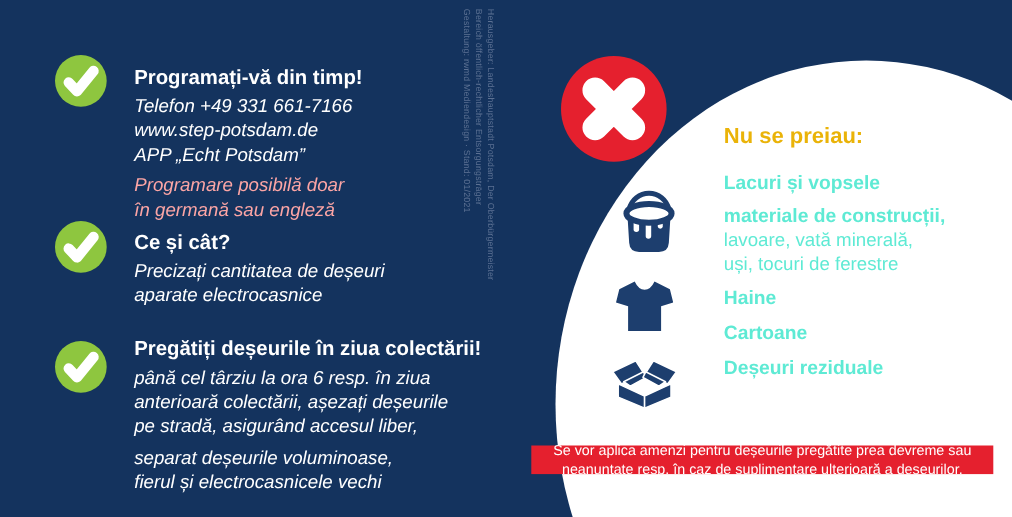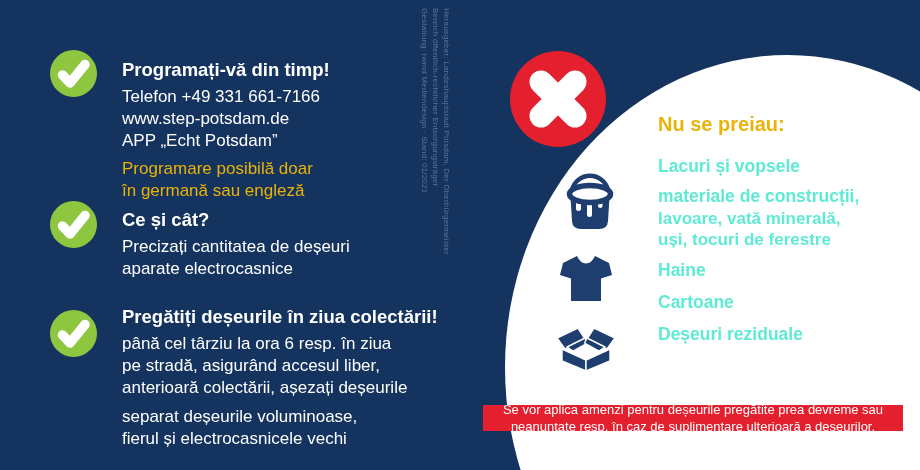--- a/index.html
+++ b/index.html
@@ -23,36 +23,36 @@
   .check{
     position:absolute;left:50px;width:47px;height:47px;border-radius:50%;
     background:#8ec63f;
   }
   .check svg{position:absolute;left:0;top:0;}
   .check.c1{top:50px}.check.c2{top:201px}.check.c3{top:310px}
   
   .section{position:absolute;left:122px;width:340px;color:#ffffff;}
   .s1{top:58px}.s2{top:208px}.s3{top:305px}
   .sec-title{font-size:18.5px;font-weight:bold;line-height:24px;margin:0 0 4px 0;}
-  .sec-line{font-size:17px;line-height:21.8px;}
+  .sec-line{font-size:17px;line-height:21.8px;font-style:italic;}
   .muted{margin-top:7px;}
-  .muted .sec-line{color:#eab308;}
+  .muted .sec-line{color:#fca5a5;}
   .para2{margin-top:8px;}
   
   .imprint{
     position:absolute;left:419px;top:8px;height:300px;
     writing-mode:vertical-rl;
     font-size:8px;line-height:11px;letter-spacing:.2px;
     color:#5c7193;
   }
   
   .right-col{position:absolute;left:658px;top:112px;width:260px;}
   .right-title{font-size:20px;font-weight:bold;line-height:25px;color:#eab308;margin:0 0 18px 0;}
   .item{font-size:17.5px;font-weight:bold;line-height:23px;color:#5eead4;}
-  .item.sub{font-size:17px;font-weight:bold;line-height:21px;}
+  .item.sub{font-size:17px;font-weight:normal;line-height:21px;}
   .item.gap-top{margin-top:9px;}
   .item.gap-small{margin-bottom:7px;}
   
   .picon{position:absolute;}
   .icon-bucket{left:565px;top:169px;}
   .icon-shirt{left:560px;top:255px;}
   .icon-box{left:556px;top:322px;}
   
   .banner{
     position:absolute;left:483px;top:405px;width:420px;height:26px;
@@ -103,22 +103,22 @@
 
   <div class="section s2">
     <div class="sec-title">Ce și cât?</div>
     <div class="sec-line">Precizați cantitatea de deșeuri</div>
     <div class="sec-line">aparate electrocasnice</div>
   </div>
 
   <div class="section s3">
     <div class="sec-title">Pregătiți deșeurile în ziua colectării!</div>
     <div class="sec-line">până cel târziu la ora 6 resp. în ziua</div>
+    <div class="sec-line">anterioară colectării, așezați deșeurile</div>
     <div class="sec-line">pe stradă, asigurând accesul liber,</div>
-    <div class="sec-line">anterioară colectării, așezați deșeurile</div>
     <div class="para2">
       <div class="sec-line">separat deșeurile voluminoase,</div>
       <div class="sec-line">fierul și electrocasnicele vechi</div>
     </div>
   </div>
 
   <div class="imprint">
     <div>Herausgeber: Landeshauptstadt Potsdam, Der Oberbürgermeister</div>
     <div>Bereich öffentlich-rechtlicher Entsorgungsträger</div>
     <div>Gestaltung: rwmd Mediendesign · Stand: 01/2021</div>

